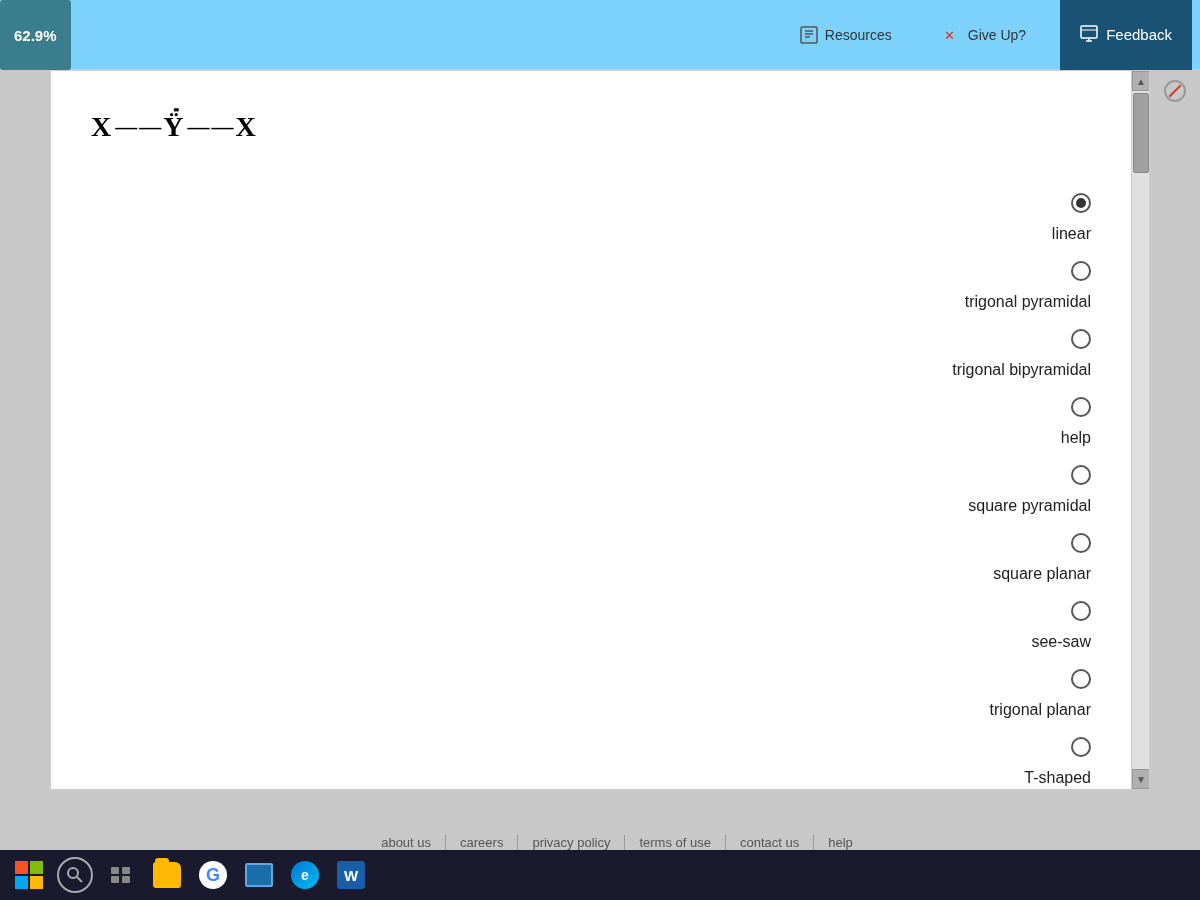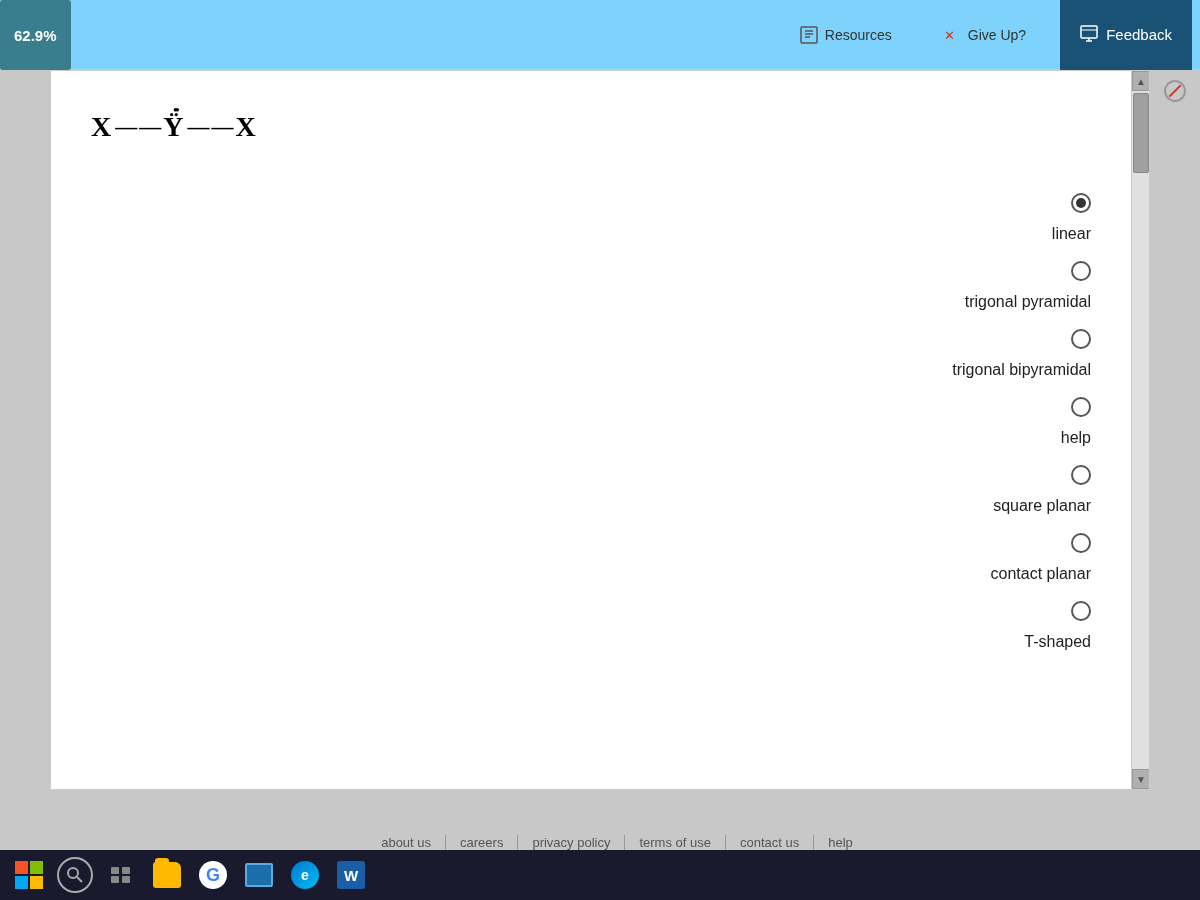--- a/index.html
+++ b/index.html
@@ -467,30 +467,38 @@
       <label class="option-item">
         <div class="radio-outer"></div>
         <span>trigonal bipyramidal</span>
       </label>
 
       <label class="option-item">
         <div class="radio-outer"></div>
         <span>help</span>
       </label>
 
+      <label class="option-item">
+        <div class="radio-outer"></div>
+        <span>square pyramidal</span>
+      </label>
 
       <label class="option-item">
         <div class="radio-outer"></div>
         <span>square planar</span>
       </label>
 
-
-      <label class="option-item">
-        <div class="radio-outer"></div>
-        <span>contact planar</span>
+      <label class="option-item">
+        <div class="radio-outer"></div>
+        <span>see-saw</span>
+      </label>
+
+      <label class="option-item">
+        <div class="radio-outer"></div>
+        <span>trigonal planar</span>
       </label>
 
       <label class="option-item">
         <div class="radio-outer"></div>
         <span>T-shaped</span>
       </label>
 
     </div>
   </div>
 

